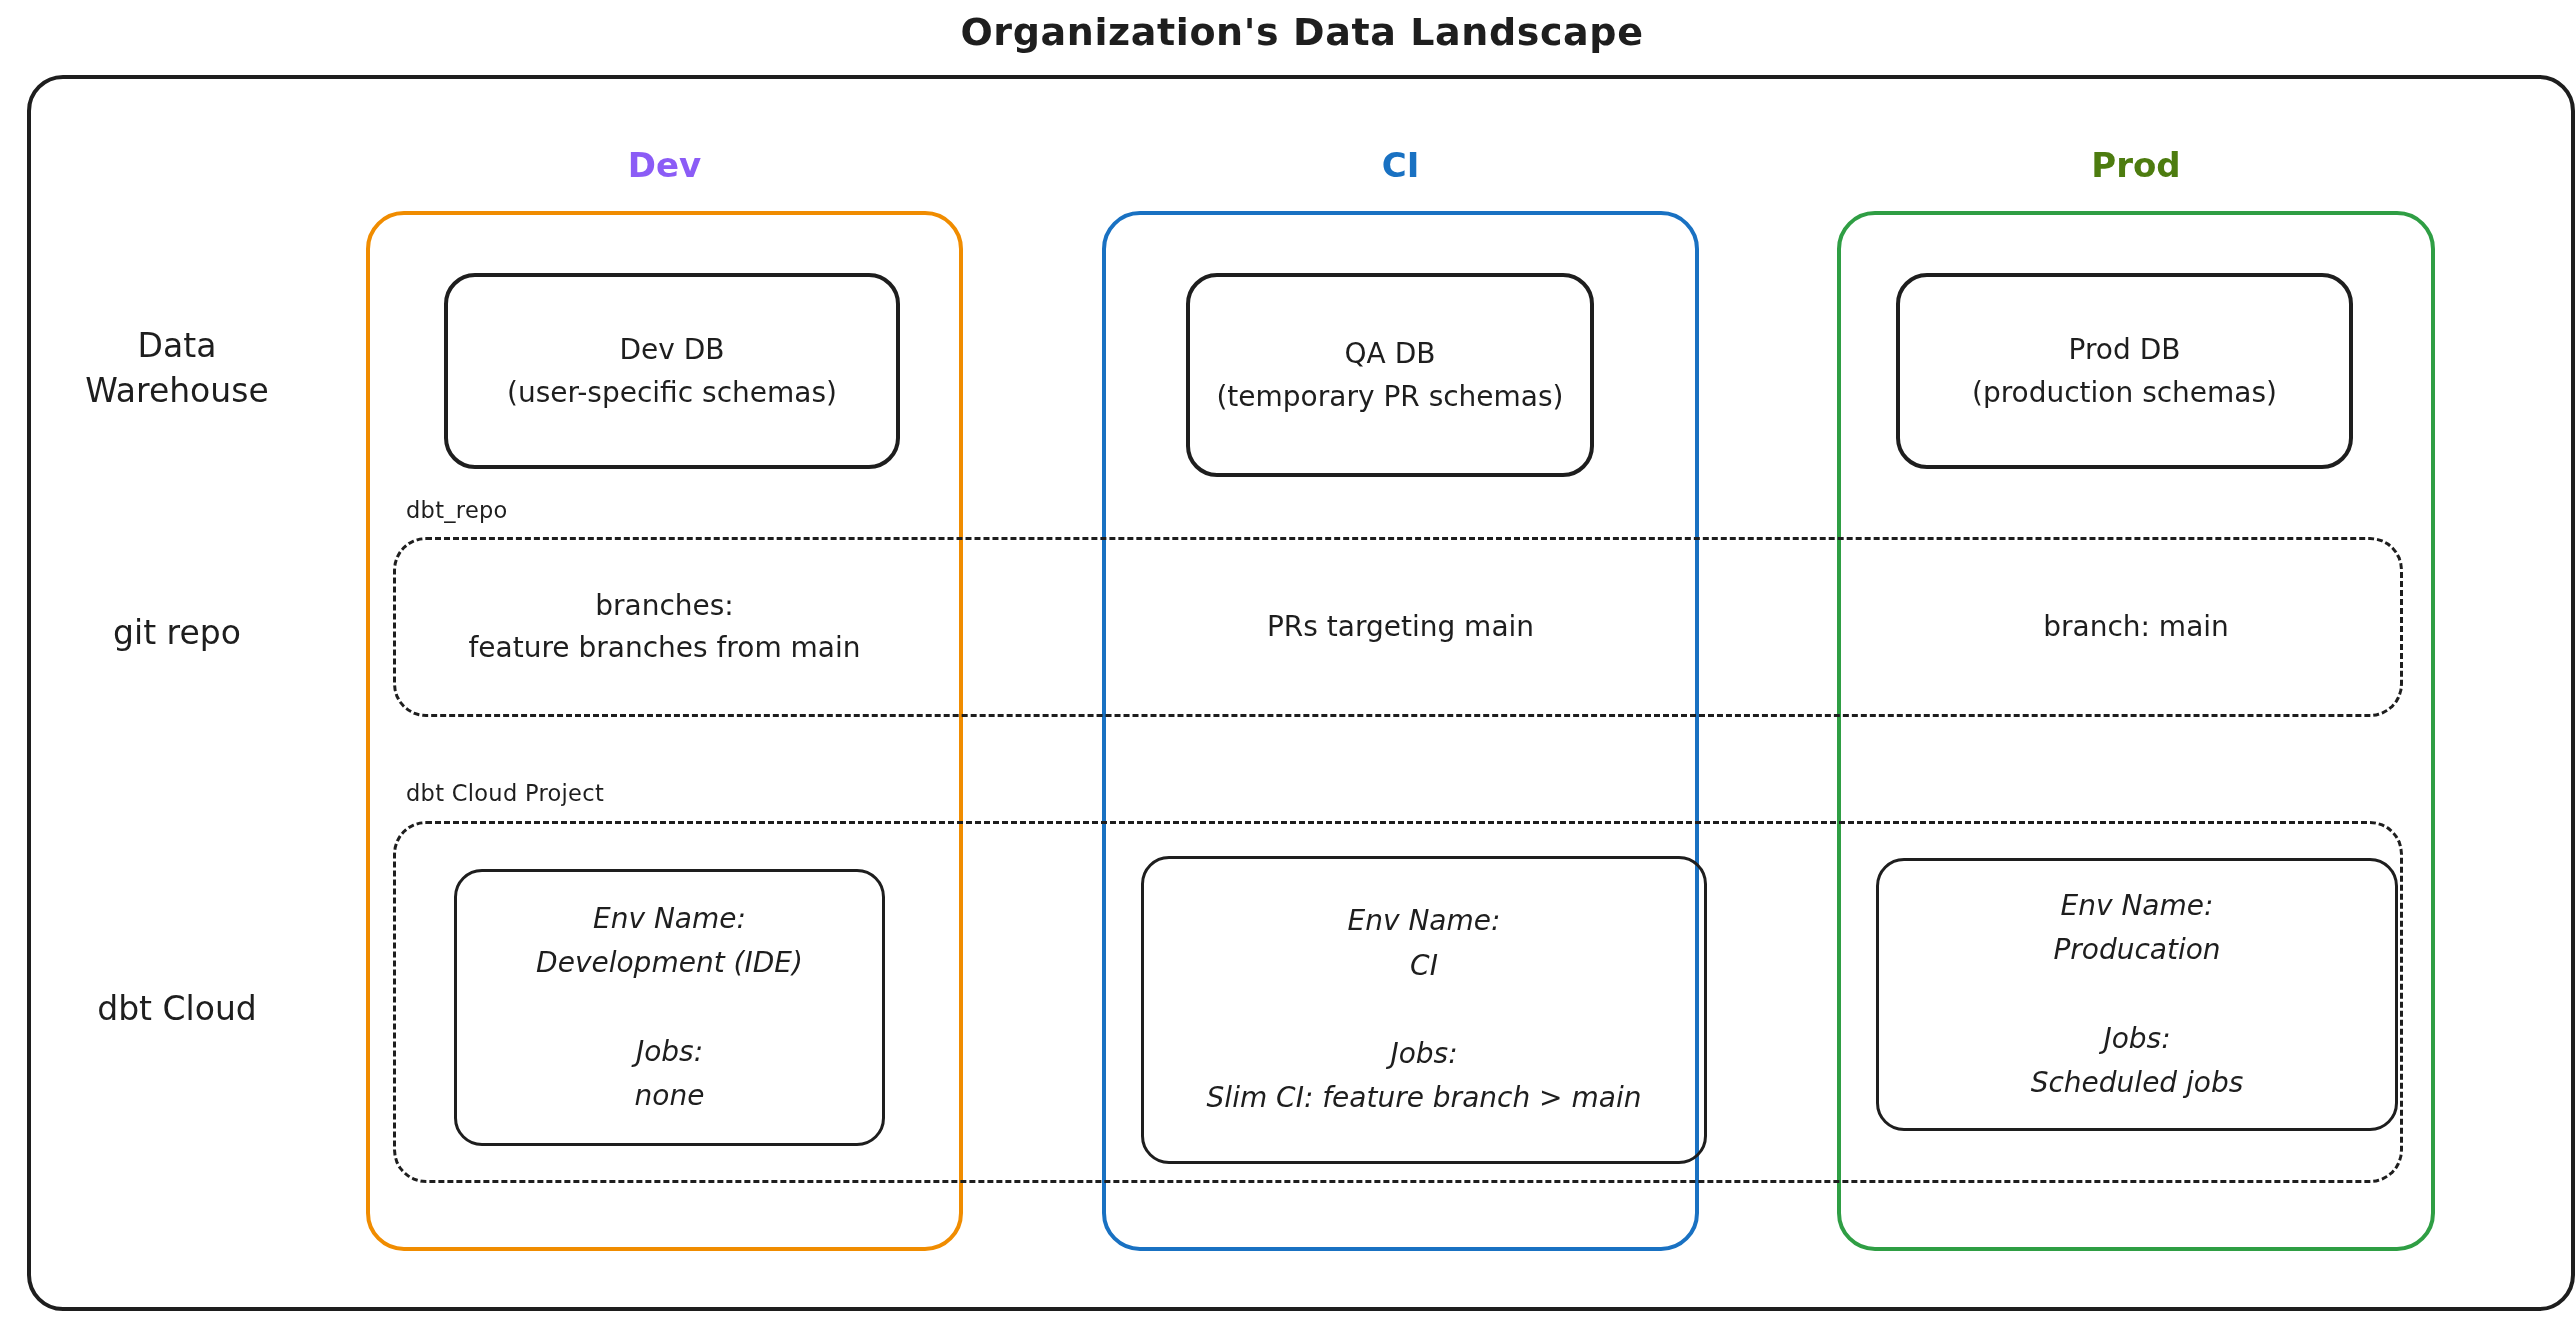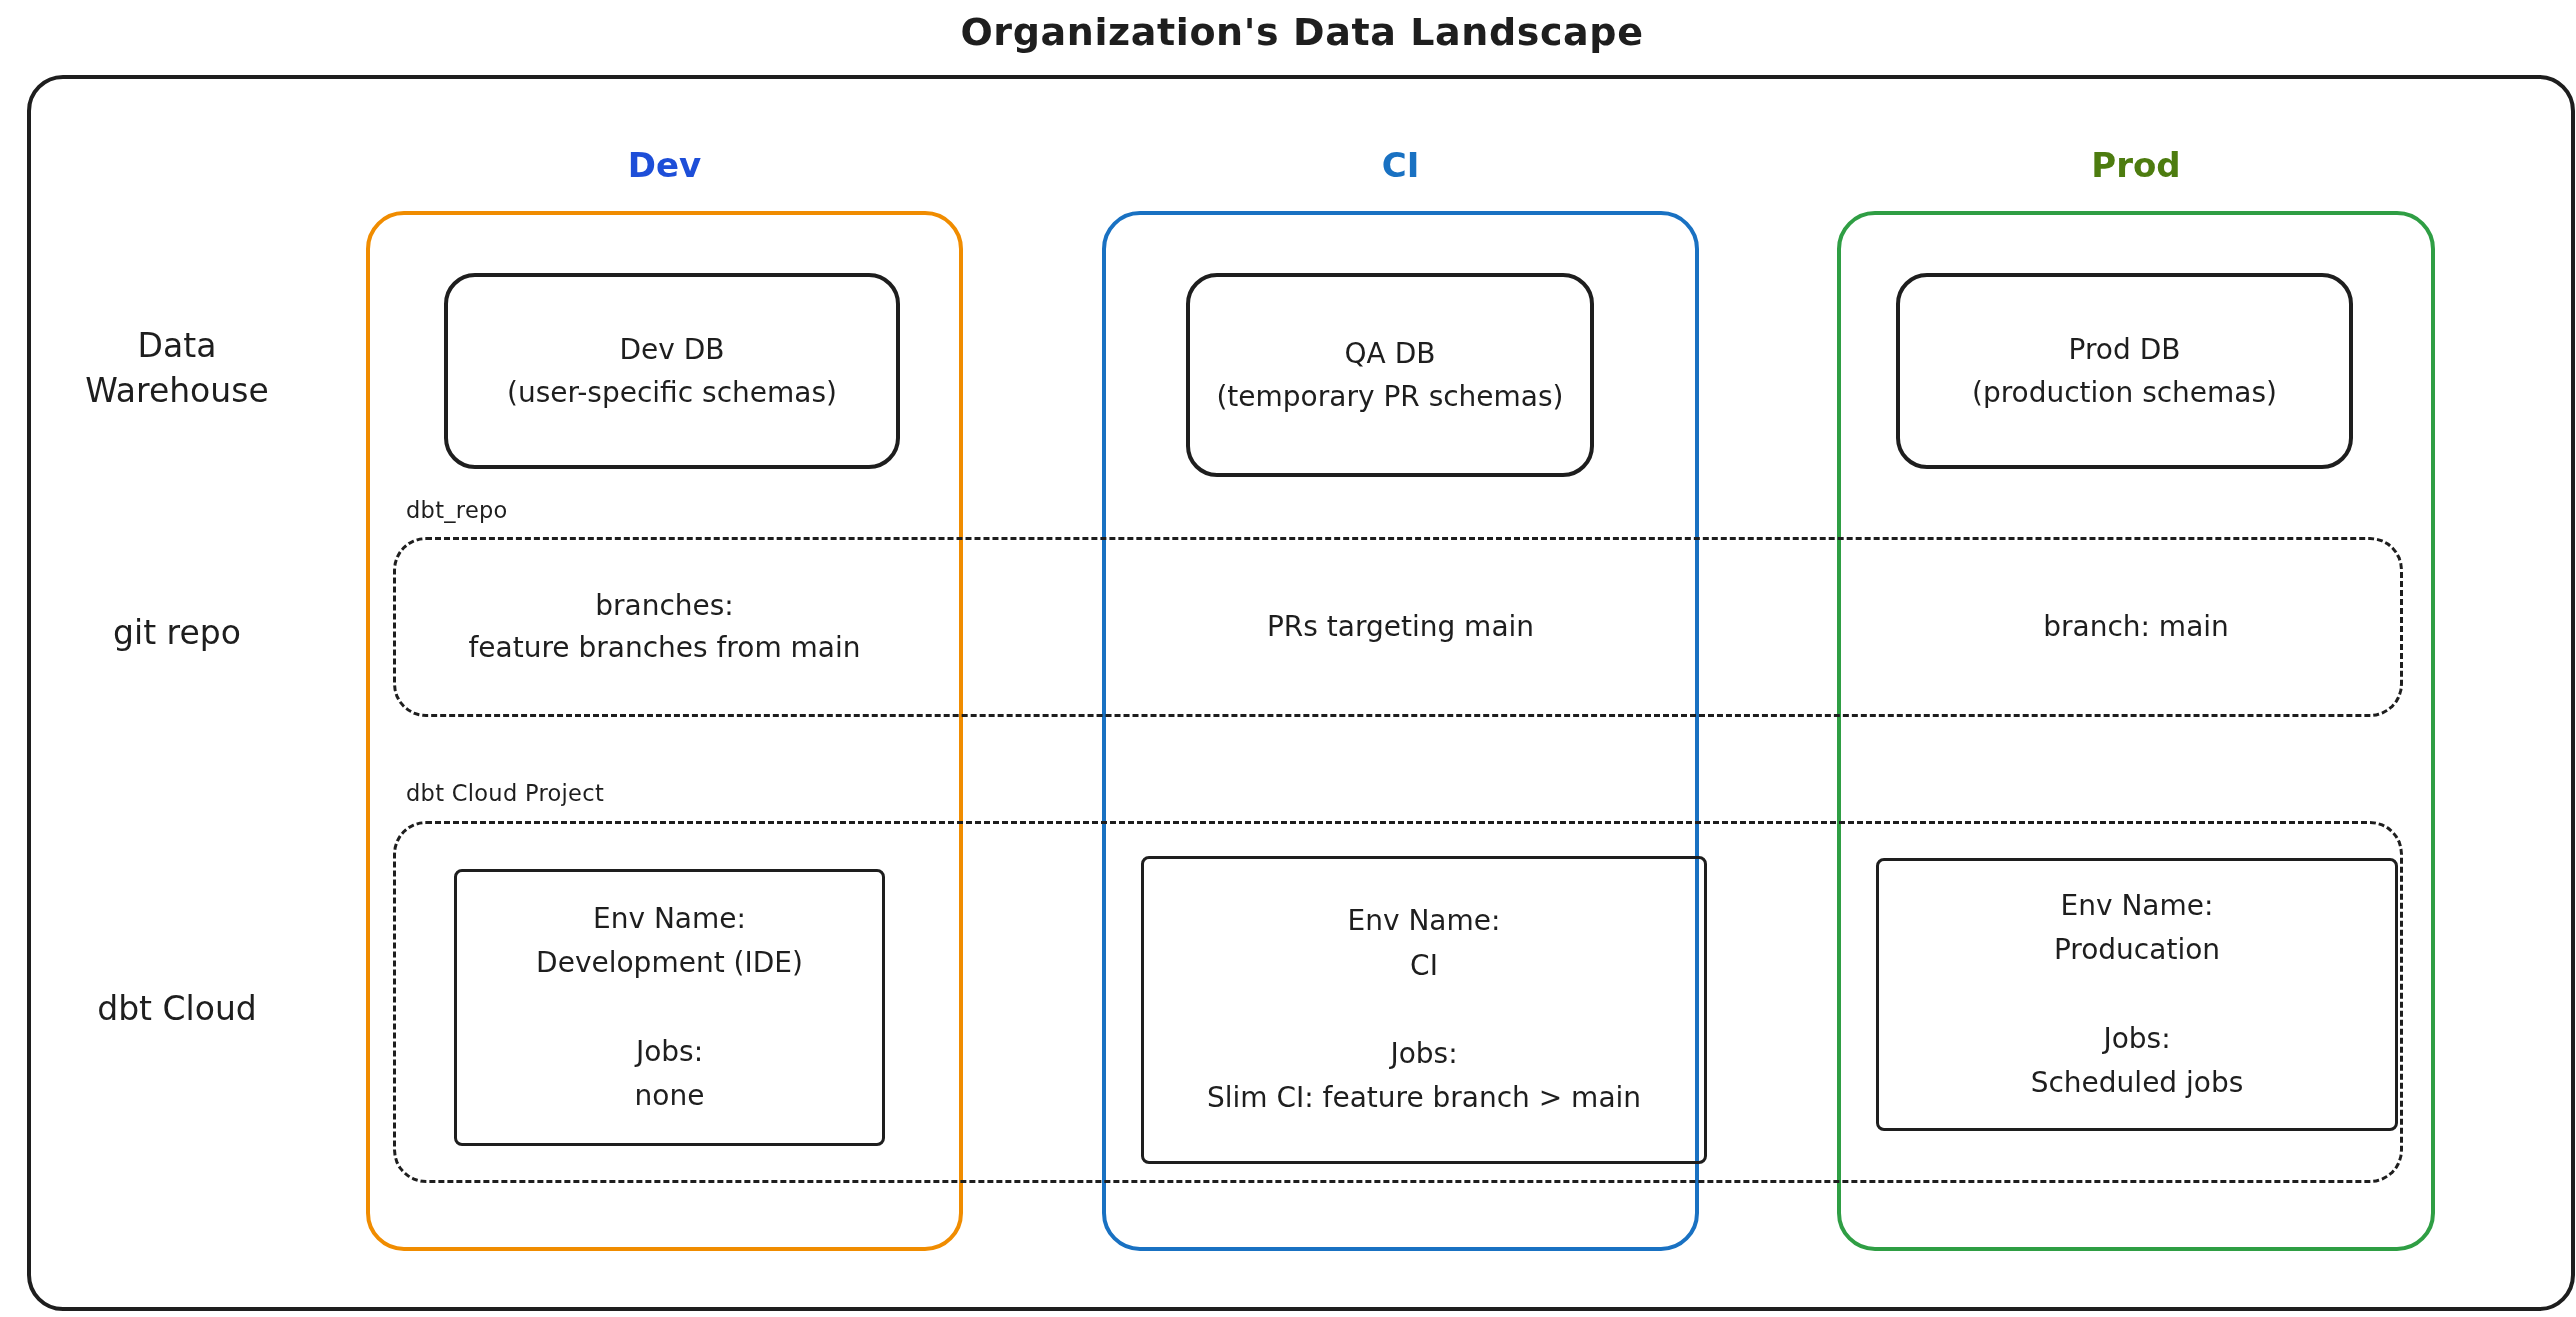--- a/index.html
+++ b/index.html
@@ -93,42 +93,43 @@
     top: 537px; height: 180px;
     display: flex; align-items: center; justify-content: center;
     text-align: center;
     font-size: 28px;
     line-height: 1.5;
     white-space: pre-line;
   }
 
   .env-box {
     border: 3.6px solid #1e1e1e;
-    border-radius: 8px;
+    border-radius: 28px;
     display: flex; align-items: center; justify-content: center;
     text-align: center;
     font-size: 28px;
     line-height: 1.58;
     white-space: pre-line;
     background: transparent;
+    font-style: italic;
   }
   .env-dev  { left: 440px;  top: 869px; width: 431px; height: 277px; }
   .env-ci   { left: 1127px; top: 856px; width: 566px; height: 308px; }
   .env-prod { left: 1862px; top: 858px; width: 522px; height: 273px; }
 </style>
 </head>
 <body>
 
 <div class="canvas">
 
   <div class="abs title">Organization's Data Landscape</div>
 
   <div class="abs outer-frame"></div>
 
-  <div class="abs col-header pos-dev" style="color: #1d4ed8;">Dev</div>
+  <div class="abs col-header pos-dev" style="color: #8b5cf6;">Dev</div>
   <div class="abs col-header pos-ci" style="color: rgb(25, 113, 194);">CI</div>
   <div class="abs col-header pos-prod" style="color: #4d7c0f;">Prod</div>
 
   <div class="abs col-box pos-dev" style="border-color: rgb(240, 140, 0);"></div>
   <div class="abs col-box pos-ci" style="border-color: rgb(25, 113, 194);"></div>
   <div class="abs col-box pos-prod" style="border-color: rgb(47, 158, 68);"></div>
 
   <div class="abs row-label row-label-warehouse">Data
 Warehouse</div>
   <div class="abs row-label row-label-git">git repo</div>

